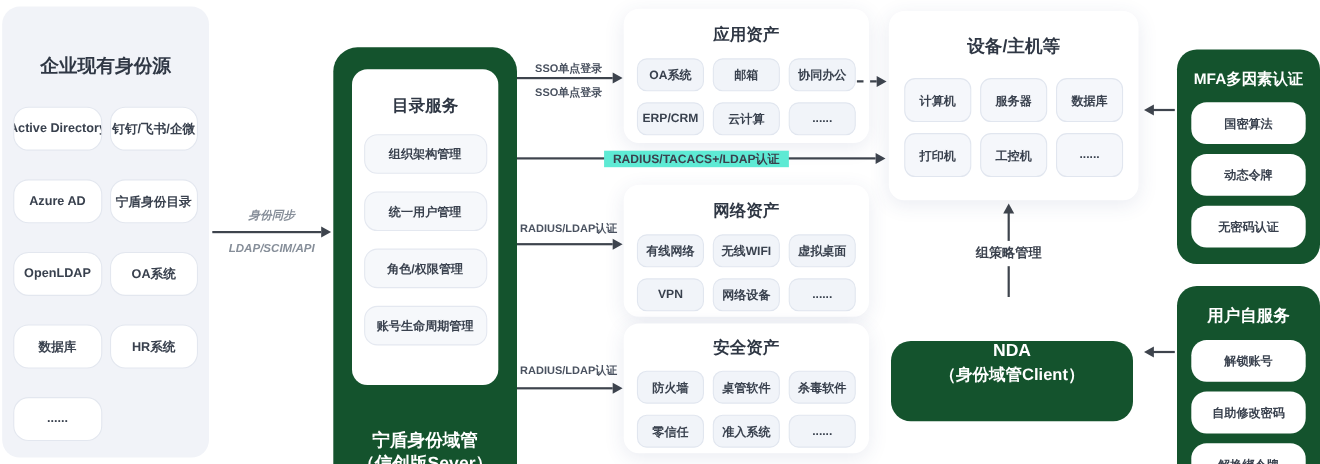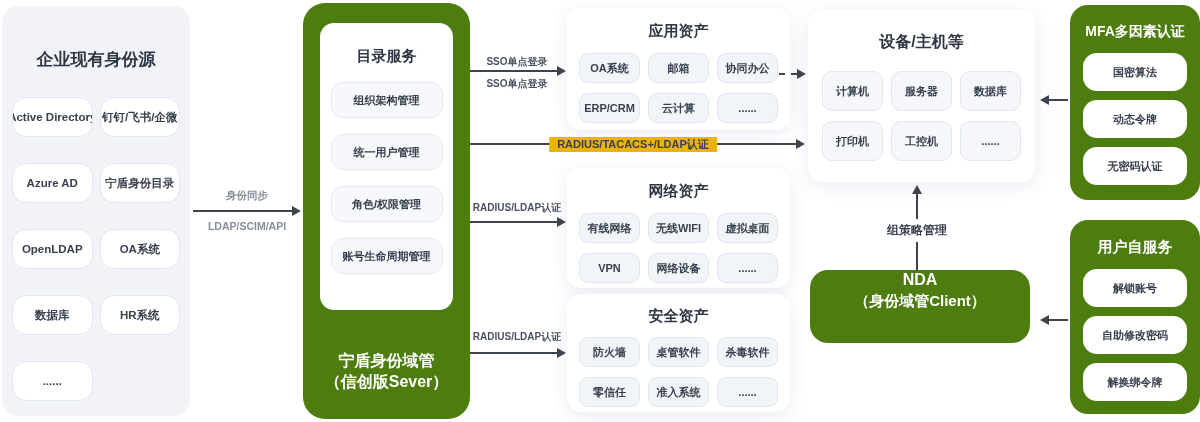--- a/index.html
+++ b/index.html
@@ -1,21 +1,21 @@
 <!DOCTYPE html>
 <html><head>
 <meta charset="utf-8">
 <style>
   html,body{margin:0;padding:0;background:#fff;}
   .stage{position:relative;width:1200px;height:422px;background:#ffffff;
          font-family:"Liberation Sans",sans-serif;overflow:hidden;color:#333B49;}
   .card{position:absolute;box-sizing:border-box;}
   .gray-card{background:#F1F3F8;border-radius:16px;}
   .white-card{background:#ffffff;border-radius:14px;box-shadow:0 4px 18px rgba(50,70,130,0.10);}
-  .blue-card{background:#4d7c0f;border-radius:20px;}
+  .blue-card{background:#14532d;border-radius:20px;margin-top:40px;}
   .panel-title{text-align:center;font-weight:bold;color:#2F3744;}
   .t17{font-size:17px;margin-top:42px;}
   .t16{font-size:16px;}
   .t15{font-size:15px;}
   .pill{display:flex;align-items:center;justify-content:center;font-weight:bold;
         color:#39414E;white-space:nowrap;overflow:hidden;box-sizing:border-box;}
   .pill-white{background:#fff;border:1px solid #E3E7EF;border-radius:14px;font-size:11.5px;}
   .pill-gray{background:#F1F4F9;border:1px solid #E1E6EF;border-radius:9px;font-size:11px;}
   .grid2{display:grid;grid-template-columns:1fr 1fr;column-gap:7px;row-gap:26px;
          grid-auto-rows:40px;margin:26px 10px 0 10px;}
@@ -32,23 +32,23 @@
   .hline{position:absolute;height:2px;background:#3E444D;}
   .vline{position:absolute;width:2px;background:#3E444D;}
   .dashline{position:absolute;height:0;border-top:2px dashed #3E444D;}
   .head-right{position:absolute;width:0;height:0;border-top:5px solid transparent;
               border-bottom:5px solid transparent;border-left:9px solid #3E444D;}
   .head-left{position:absolute;width:0;height:0;border-top:5px solid transparent;
              border-bottom:5px solid transparent;border-right:9px solid #3E444D;}
   .head-up{position:absolute;width:0;height:0;border-left:5px solid transparent;
            border-right:5px solid transparent;border-bottom:9px solid #3E444D;}
   .alabel{position:absolute;transform:translateX(-50%);white-space:nowrap;}
-  .lgray{color:#868E99;font-size:10.5px;font-weight:bold;}
+  .lgray{color:#868E99;font-size:10.5px;font-weight:bold;font-style:italic;}
   .ldark{color:#4A5260;font-size:10px;font-weight:bold;}
-  .lmain{color:#3A414D;font-size:11px;font-weight:bold;background:#eab308;padding:0 8px;z-index:2;}
+  .lmain{color:#3A414D;font-size:11px;font-weight:bold;background:#5eead4;padding:0 8px;z-index:2;}
   .lpolicy{color:#3A414D;font-size:12px;font-weight:bold;background:#fff;padding:3px 0;z-index:2;}
 </style>
 </head>
 <body>
 
 <div class="stage">
 
   <div class="card gray-card" style="left:2px;top:6px;width:188px;height:410px;">
     <div class="panel-title t17">企业现有身份源</div>
     <div class="grid2">

